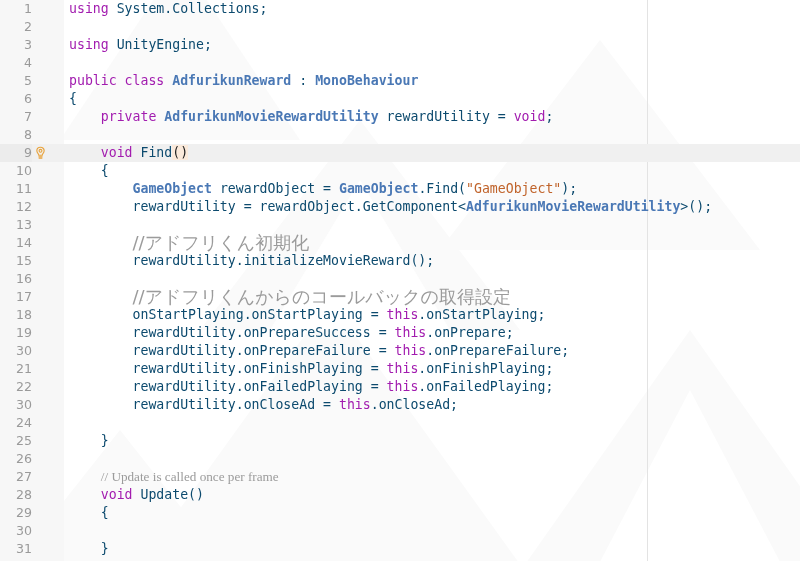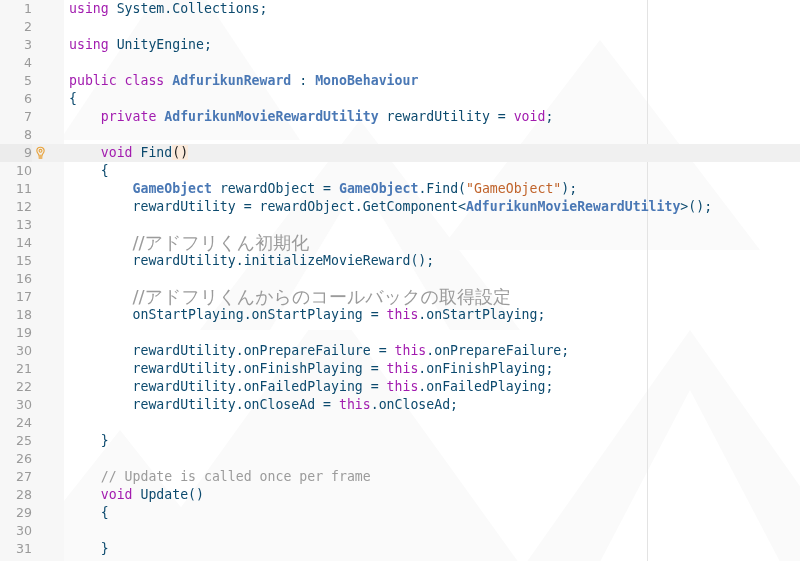--- a/index.html
+++ b/index.html
@@ -91,21 +91,21 @@
   .code {
     position: absolute;
     left: 69px; top: 0;
     color: #1c1c1c;
   }
 
   
   .k   { color: #a21caf; }            
   .t   { color: #4a78b5; font-weight: bold; }            
   .s   { color: #c0632a; }            
-  .c   { color: #9b9b9b; }            
+  .c   { color: #9b9b9b; font-family: Liberation Serif, serif; }            
   .p   { color: #0c4a6e; }            
   .brk { background: #fbeadb; }       
 
   .jp { font-family: "DejaVu Sans", "Liberation Sans", sans-serif; font-size: 18px; }
 </style>
 </head>
 <body>
 
 <div id="editor">
 
@@ -143,21 +143,21 @@
           </svg></span><span class="code"><span class="p">    </span><span class="k">void </span><span class="p">Find</span><span class="brk">()</span></span></div>
       <div class="row"><span class="ln">10</span><span class="code"><span class="p">    {</span></span></div>
       <div class="row"><span class="ln">11</span><span class="code"><span class="p">        </span><span class="t">GameObject</span><span class="p"> rewardObject = </span><span class="t">GameObject</span><span class="p">.Find(</span><span class="s">"GameObject"</span><span class="p">);</span></span></div>
       <div class="row"><span class="ln">12</span><span class="code"><span class="p">        rewardUtility = rewardObject.GetComponent&lt;</span><span class="t">AdfurikunMovieRewardUtility</span><span class="p">&gt;();</span></span></div>
       <div class="row"><span class="ln">13</span><span class="code"></span></div>
       <div class="row"><span class="ln">14</span><span class="code"><span class="p">        </span><span class="c jp">//アドフリくん初期化</span></span></div>
       <div class="row"><span class="ln">15</span><span class="code"><span class="p">        rewardUtility.initializeMovieReward();</span></span></div>
       <div class="row"><span class="ln">16</span><span class="code"></span></div>
       <div class="row"><span class="ln">17</span><span class="code"><span class="p">        </span><span class="c jp">//アドフリくんからのコールバックの取得設定</span></span></div>
       <div class="row"><span class="ln">18</span><span class="code"><span class="p">        onStartPlaying.onStartPlaying = </span><span class="k">this</span><span class="p">.onStartPlaying;</span></span></div>
-      <div class="row"><span class="ln">19</span></div>
+      <div class="row"><span class="ln">19</span><span class="code"><span class="p">        rewardUtility.onPrepareSuccess = </span><span class="k">this</span><span class="p">.onPrepare;</span></span></div>
       <div class="row"><span class="ln">30</span><span class="code"><span class="p">        rewardUtility.onPrepareFailure = </span><span class="k">this</span><span class="p">.onPrepareFailure;</span></span></div>
       <div class="row"><span class="ln">21</span><span class="code"><span class="p">        rewardUtility.onFinishPlaying = </span><span class="k">this</span><span class="p">.onFinishPlaying;</span></span></div>
       <div class="row"><span class="ln">22</span><span class="code"><span class="p">        rewardUtility.onFailedPlaying = </span><span class="k">this</span><span class="p">.onFailedPlaying;</span></span></div>
       <div class="row"><span class="ln">30</span><span class="code"><span class="p">        rewardUtility.onCloseAd = </span><span class="k">this</span><span class="p">.onCloseAd;</span></span></div>
       <div class="row"><span class="ln">24</span><span class="code"></span></div>
       <div class="row"><span class="ln">25</span><span class="code"><span class="p">    }</span></span></div>
       <div class="row"><span class="ln">26</span><span class="code"></span></div>
       <div class="row"><span class="ln">27</span><span class="code"><span class="p">    </span><span class="c">// Update is called once per frame</span></span></div>
       <div class="row"><span class="ln">28</span><span class="code"><span class="p">    </span><span class="k">void </span><span class="p">Update()</span></span></div>
       <div class="row"><span class="ln">29</span><span class="code"><span class="p">    {</span></span></div>

